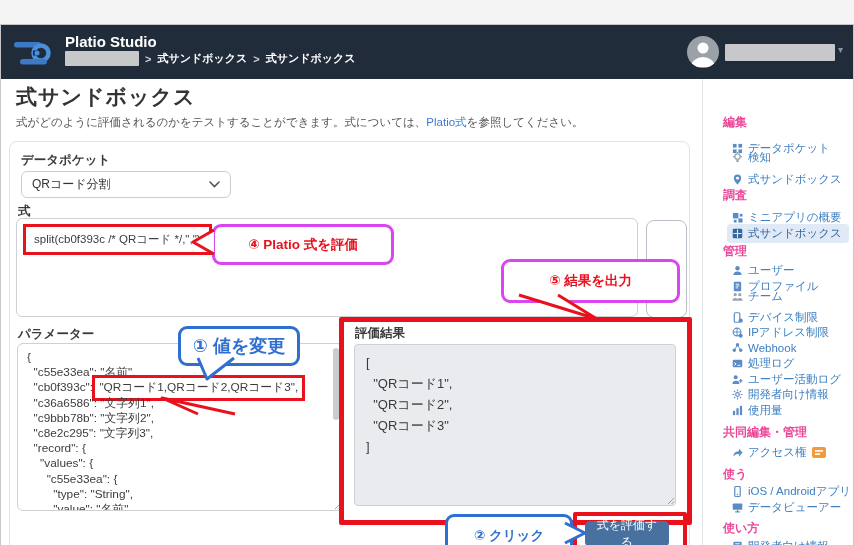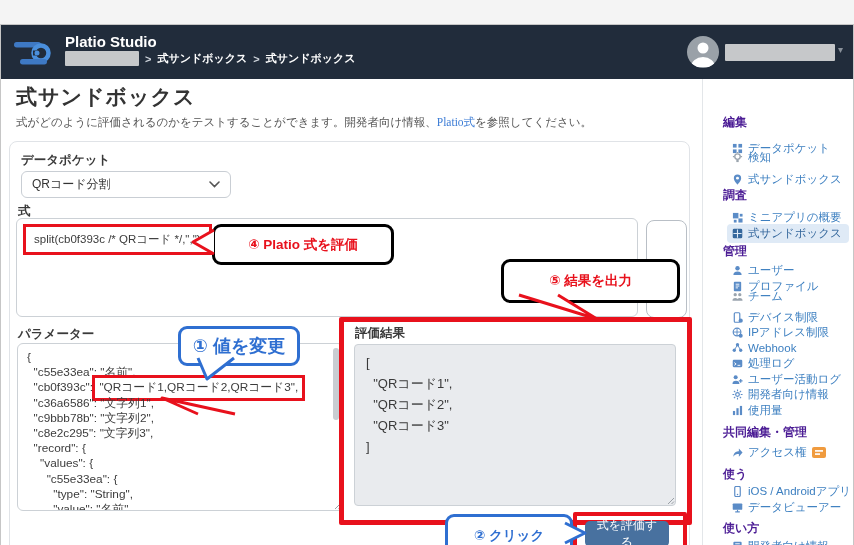--- a/index.html
+++ b/index.html
@@ -11,47 +11,47 @@
   .hdr-title{position:absolute;left:64px;top:8px;color:#fff;font-size:15px;font-weight:bold;}
   .crumbs{position:absolute;left:64px;top:26px;display:flex;align-items:center;gap:6px;}
   .redact{background:#c6c8ca;border-radius:1px;}
   .crumb-sep{color:#cfd5dc;font-size:11px;font-weight:bold;}
   .crumb{color:#fff;font-size:11px;font-weight:bold;}
   .avatar{position:absolute;left:686px;top:11px;width:32px;height:32px;border-radius:50%;
     background:#9aa1a8;overflow:hidden;}
   
   .pg-title{position:absolute;left:15px;top:58px;font-size:21px;font-weight:bold;color:#333;letter-spacing:1px;}
   .pg-desc{position:absolute;left:15px;top:90px;font-size:11.5px;color:#555;}
-  .lnk{color:#3a7bd5;cursor:pointer;font-family:Liberation Serif, serif;}
+  .lnk{color:#3a7bd5;cursor:pointer;}
   .card{position:absolute;left:8px;top:116px;width:681px;height:413px;background:#fff;
     border:1px solid #e0e3e7;border-radius:8px;box-sizing:border-box;}
   .flabel{position:absolute;font-size:12.5px;font-weight:bold;color:#3a3a3a;}
   .select{position:absolute;left:20px;top:146px;width:210px;height:27px;border:1px solid #c9ced4;
     border-radius:6px;display:flex;align-items:center;padding:0 10px;box-sizing:border-box;
     font-size:12px;color:#333;justify-content:space-between;background:#fff;cursor:pointer;}
   .tbox{position:absolute;background:#fff;border:1px solid #ccd1d6;border-radius:6px;box-sizing:border-box;}
   .code{font-size:11.5px;color:#3c3c3c;white-space:pre;}
   .pline{font-size:11.8px;line-height:15.2px;color:#3c3c3c;white-space:pre;}
   .rline{font-size:13px;line-height:21px;color:#3a3a3a;white-space:pre;}
   .hl-red{display:inline-block;border:3px solid #e8111c;padding:2px 4px;margin:-5px -4px;}
   .hl-exp{display:inline-block;border:3px solid #e8111c;padding:5px 8px;}
   .redbox{position:absolute;border:5px solid #e8111c;border-radius:2px;pointer-events:none;z-index:5;}
   .redbox4{position:absolute;border:4px solid #e8111c;border-radius:2px;pointer-events:none;z-index:5;}
   .co{position:absolute;background:#fff;border-radius:9px;display:flex;align-items:center;
     justify-content:center;font-weight:bold;z-index:8;}
-  .co-red{border:3px solid #000000;color:#e8111c;font-size:13.5px;}
+  .co-red{border:3px solid #d946ef;color:#e8111c;font-size:13.5px;}
   .co-blue{border:3px solid #2f6fd1;color:#2f6fd1;font-size:13.5px;}
   .tail{position:absolute;z-index:9;}
   .btn{position:absolute;left:584px;top:496px;width:84px;height:26px;background:#48719f;color:#fff;
     font-size:12px;border:none;border-radius:5px;display:flex;align-items:center;justify-content:center;
     cursor:pointer;z-index:6;font-family:inherit;}
   .sbar-thumb{position:absolute;left:332px;top:323px;width:6px;height:72px;background:#c9cdd2;border-radius:3px;}
   
   .sdiv{position:absolute;left:701px;top:54px;width:1px;height:491px;background:#e3e6e9;}
-  .sb-h{position:absolute;left:722px;font-size:12px;font-weight:bold;color:#4c1d95;height:14px;display:flex;align-items:center;}
+  .sb-h{position:absolute;left:722px;font-size:12px;font-weight:bold;color:#ec4899;height:14px;display:flex;align-items:center;}
   .sb-i{position:absolute;left:731px;height:15px;display:flex;align-items:center;gap:5px;
     font-size:11.5px;color:#3c7fc0;cursor:pointer;white-space:nowrap;}
   .sb-active{left:726px;background:#dfeaf6;border-radius:4px;padding:2px 7px 2px 5px;color:#34679c;}
   .ic{flex:0 0 auto;}
   .tools{position:absolute;left:645px;top:195px;width:41px;height:98px;border:1px solid #b9bfc6;
     border-radius:8px;display:flex;align-items:center;justify-content:center;background:#fff;box-sizing:border-box;cursor:pointer;}
   .rsz{position:absolute;}
 </style>
 </head>
 <body>
@@ -78,21 +78,21 @@
       <svg width="32" height="32" viewBox="0 0 32 32">
         <circle cx="16" cy="12" r="5.5" fill="#fff"></circle>
         <path d="M4,31 a12,10 0 0 1 24,0 Z" fill="#fff"></path>
       </svg>
     </div>
     <span class="redact abs" style="left:724px;top:19px;width:110px;height:17px"></span>
     <span class="abs" style="left:837px;top:19px;color:#8a919a;font-size:10px">▾</span>
   </div>
 
   <div class="pg-title">式サンドボックス</div>
-  <div class="pg-desc"><span>式がどのように評価されるのかをテストすることができます。開発者向け情報、</span><span class="lnk">Platio式</span><span>を参照してください。</span></div>
+  <div class="pg-desc"><span>式がどのように評価されるのかをテストすることができます。式については、</span><span class="lnk">Platio式</span><span>を参照してください。</span></div>
 
   <div class="card"></div>
 
   <div class="flabel" style="left:20px;top:127px">データポケット</div>
   <div class="select">
     <span>QRコード分割</span>
     <svg width="11" height="7" viewBox="0 0 11 7">
       <polyline points="1,1 5.5,5.5 10,1" fill="none" stroke="#555" stroke-width="1.6" stroke-linecap="round"></polyline>
     </svg>
   </div>

